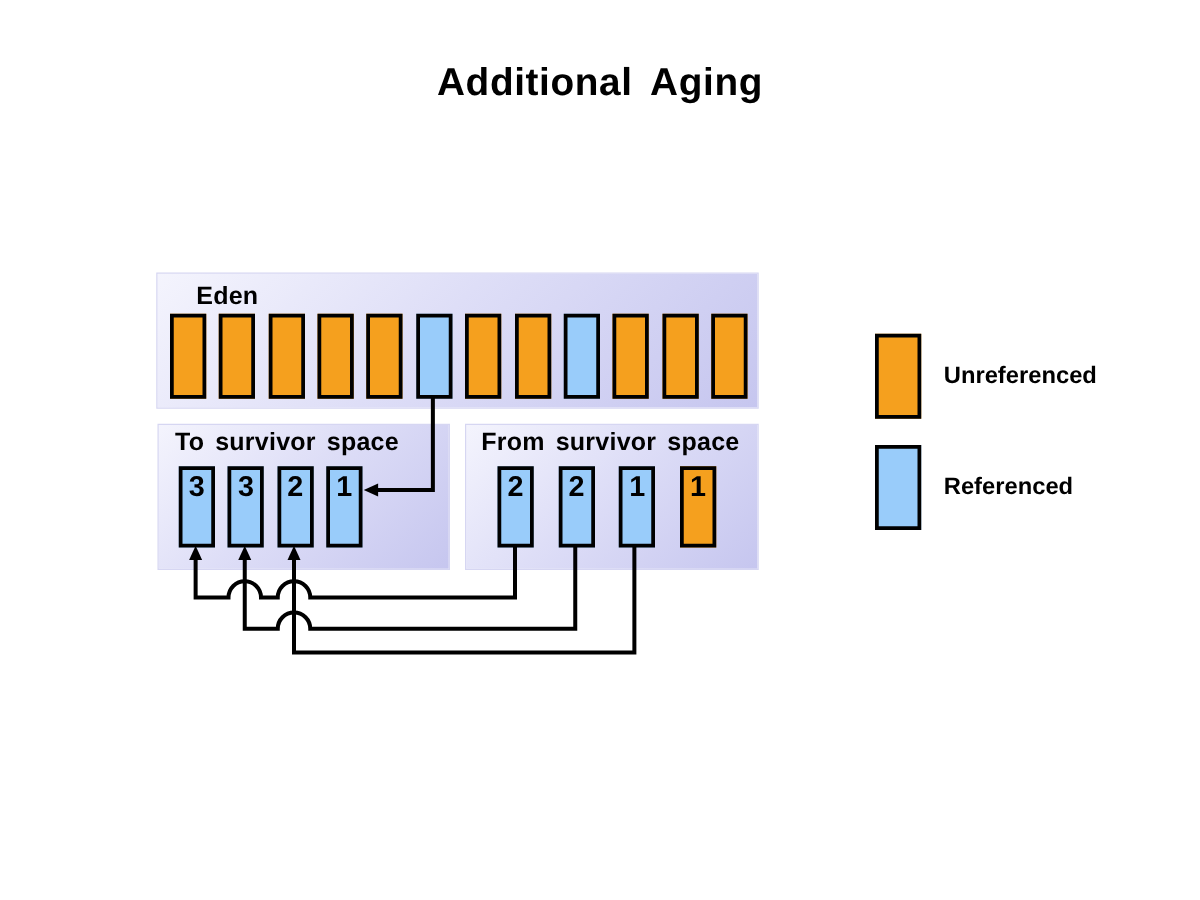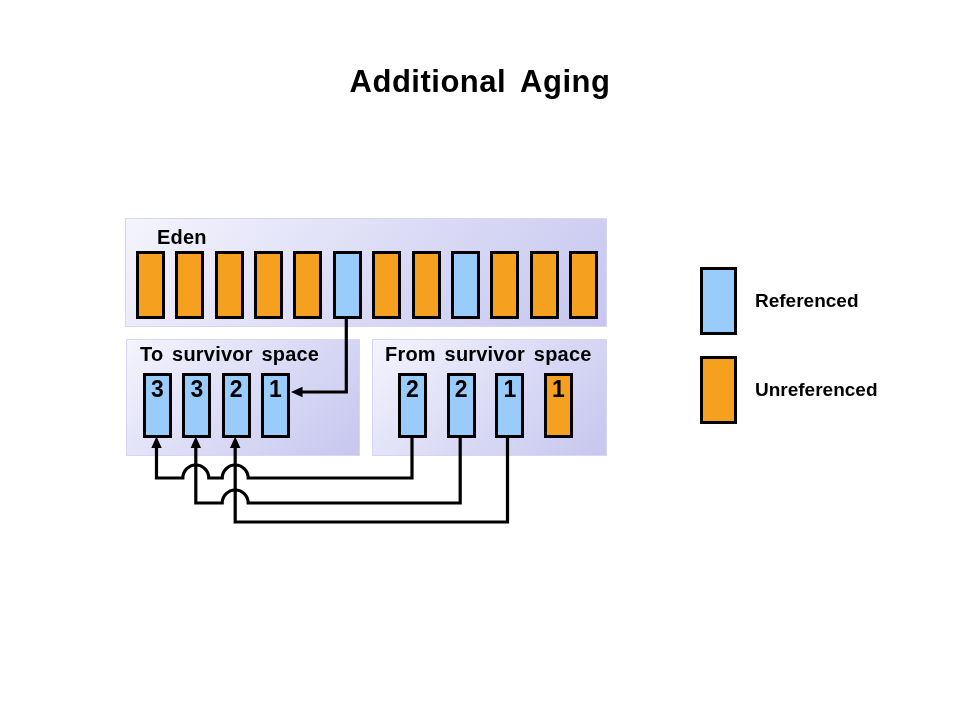--- a/index.html
+++ b/index.html
@@ -8,21 +8,21 @@
     width: 960px;
     height: 720px;
     background: #ffffff;
     overflow: hidden;
     font-family: "Liberation Sans", "DejaVu Sans", sans-serif;
     color: #000;
   }
   .title {
     position: absolute;
     left: 0; right: 0; top: 48px;
-    margin: 16px;
+    margin: 0;
     text-align: center;
     font-size: 31px;
     font-weight: bold;
     letter-spacing: 0.5px;
     word-spacing: 6px;
   }
   .space-box {
     position: absolute;
     background: linear-gradient(135deg, var(--box-top) 0%, #DEDEF7 45%, var(--box-bottom) 100%);
     border: 1px solid #d6d6f2;
@@ -175,22 +175,22 @@
       <polygon points="195.8,436.5 190.6,448 201,448"></polygon>
     </g>
     <g>
       <path d="M507.5 437 V522 H235.2 V447"></path>
       <polygon points="235.2,436.5 230,448 240.4,448"></polygon>
     </g>
   </svg>
 
   <div class="legend" id="legend">
       <div class="legend-row">
+        <div class="legend-swatch unreferenced"></div>
+        <div class="legend-label">Unreferenced</div>
+      </div>
+      <div class="legend-row">
         <div class="legend-swatch referenced"></div>
         <div class="legend-label">Referenced</div>
-      </div>
-      <div class="legend-row">
-        <div class="legend-swatch unreferenced"></div>
-        <div class="legend-label">Unreferenced</div>
       </div>
     </div>
 
 </div>
 
 </body></html>

